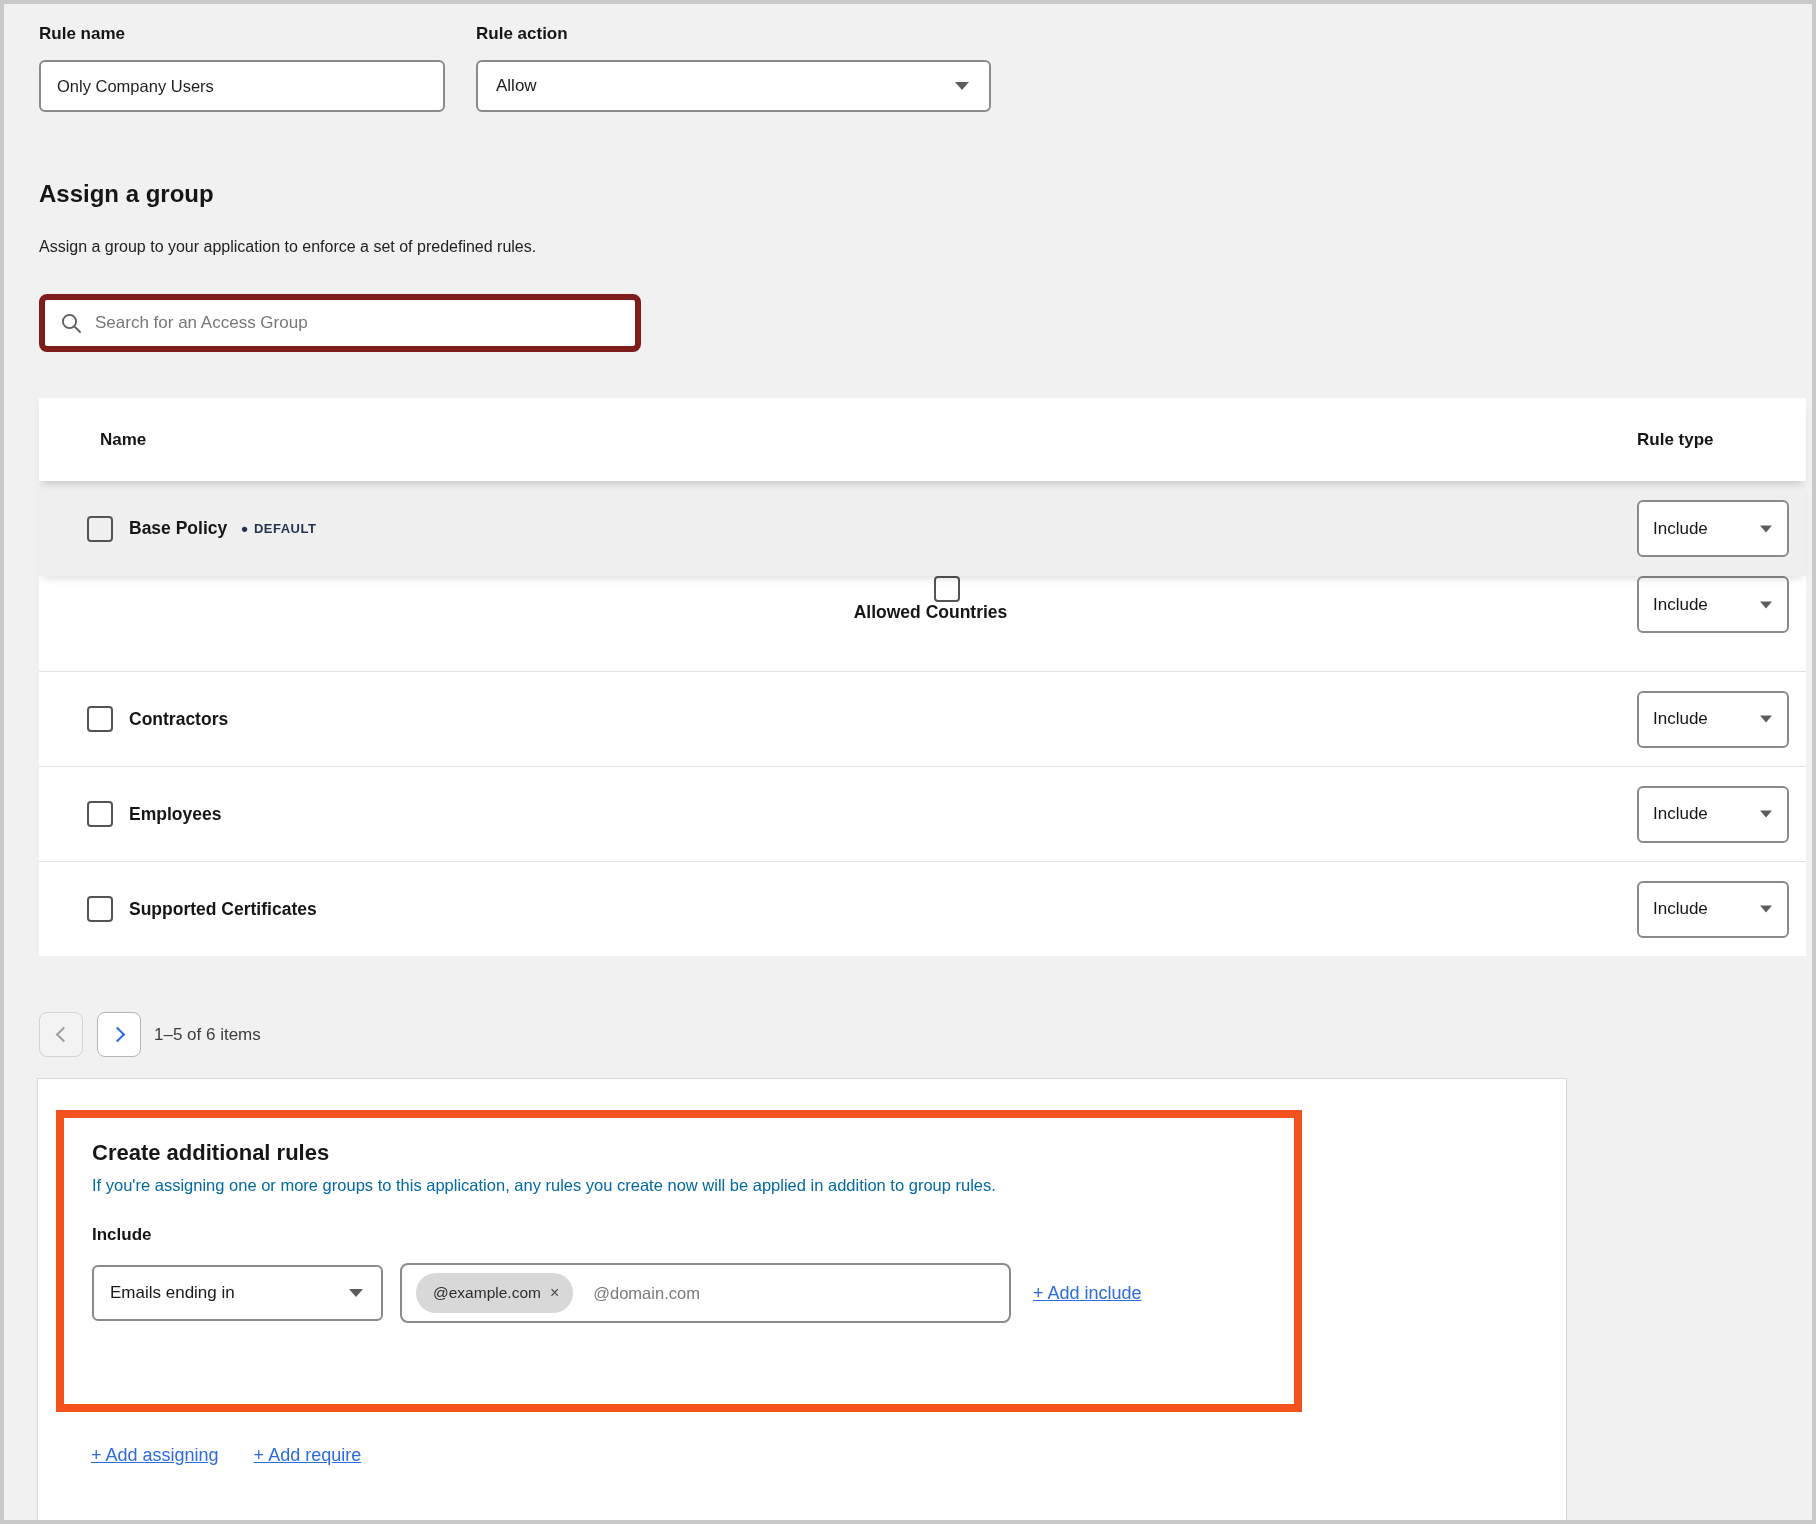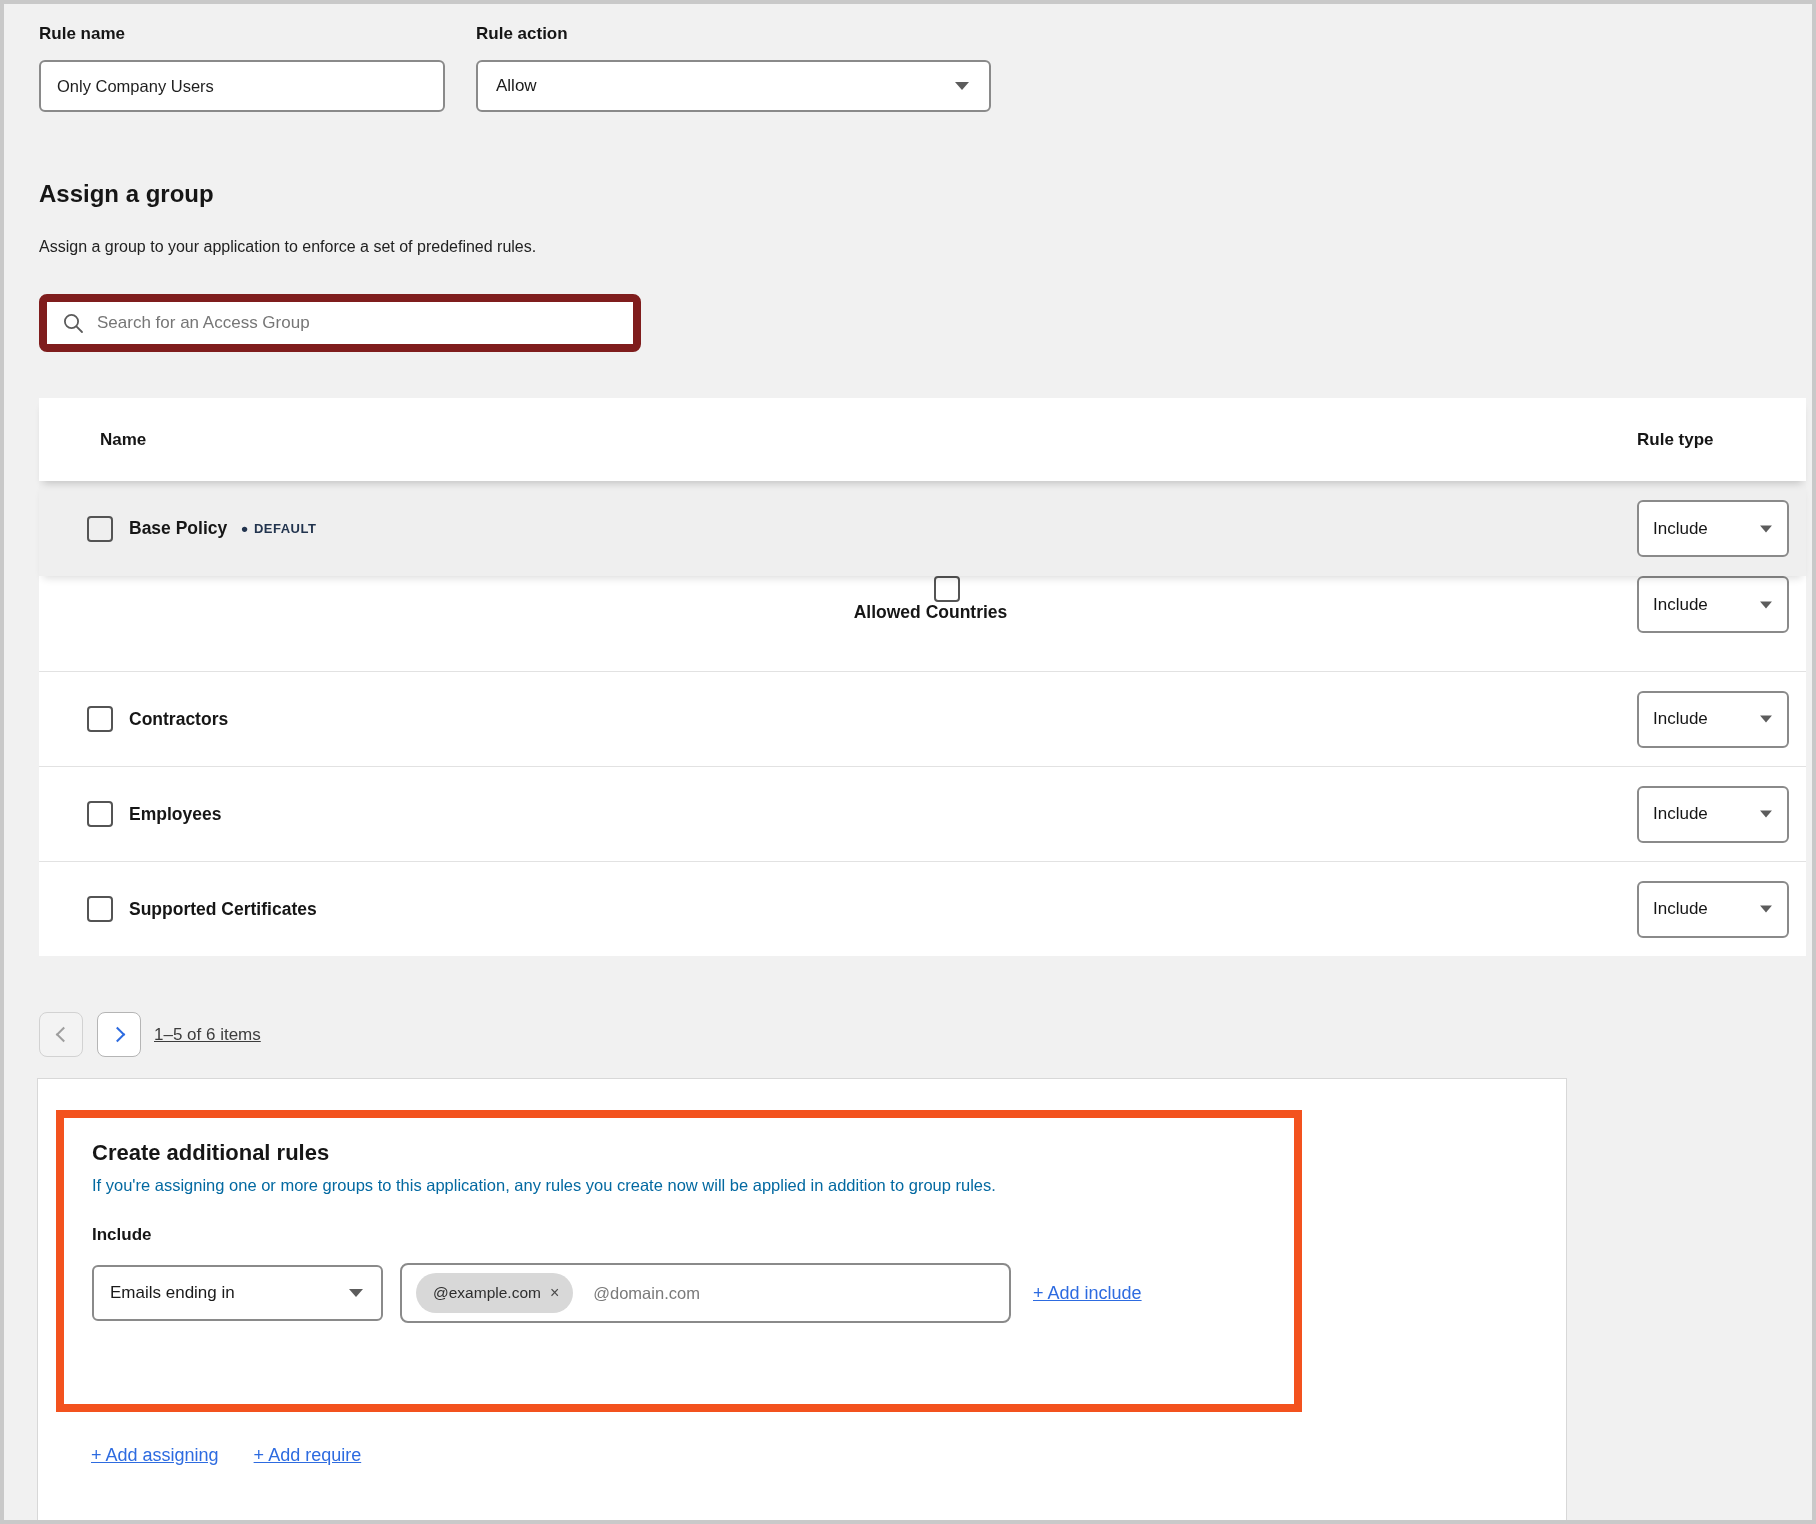--- a/index.html
+++ b/index.html
@@ -16,21 +16,21 @@
   .select { position:relative; width:515px; height:52px; border:2px solid #8a8a8a; border-radius:6px;
             background:#fff; display:flex; align-items:center; padding:0 18px; font-size:17px; cursor:pointer; }
   .caret { width:0; height:0; border-left:7px solid transparent; border-right:7px solid transparent;
            border-top:8px solid #5c5c5c; }
   .select .caret { position:absolute; right:20px; }
 
   
   .assign-heading { position:absolute; left:35px; top:176px; font-size:24px; font-weight:700; color:#161616; }
   .assign-desc { position:absolute; left:35px; top:234px; font-size:16px; color:#222; }
   .search-box { position:absolute; left:35px; top:290px; width:602px; height:58px;
-                border:8px solid #7f1d1d; border-radius:8px; background:#fff;
+                border:6px solid #7f1d1d; border-radius:8px; background:#fff;
                 display:flex; align-items:center; padding:0 16px; gap:13px; }
   .search-box input { border:none; outline:none; flex:1; font:17px "Liberation Sans", sans-serif; color:#333; background:transparent; }
   .search-box input::placeholder { color:#767676; }
 
   
   .table { position:absolute; left:35px; top:394px; width:1767px; }
   .thead { height:83px; background:#fff; display:flex; align-items:center; position:relative;
            box-shadow:0 6px 8px -4px rgba(0,0,0,.20); z-index:3; }
   .th-name { font-size:17px; font-weight:700; margin-left:61px; color:#161616; }
   .th-ruletype { position:absolute; left:1598px; font-size:17px; font-weight:700; color:#161616; }
@@ -51,21 +51,21 @@
 
   
   .pagination { position:absolute; left:35px; top:1008px; display:flex; align-items:center; }
   .page-btn { width:44px; height:45px; border-radius:8px; display:flex; align-items:center;
               justify-content:center; cursor:pointer; }
   .page-btn.prev { border:1px solid #d2d2d2; background:#f3f3f3; color:#9e9e9e; margin-right:14px; }
   .page-btn.next { border:1px solid #b5b5b5; background:#fff; color:#2d6be0; }
   .chev { width:11px; height:11px; border-style:solid; border-color:currentColor; border-width:2.5px 2.5px 0 0; }
   .chev.right { transform:rotate(45deg); margin-left:-4px; }
   .chev.left  { transform:rotate(-135deg); margin-right:-4px; }
-  .page-label { margin-left:13px; font-size:17px; color:#3d3d3d;text-decoration:underline; }
+  .page-label { margin-left:13px; font-size:17px; color:#3d3d3d; }
 
   
   .card { position:absolute; left:33px; top:1074px; width:1530px; height:442px; background:#fff;
           border:1px solid #d8d8d8; border-bottom:none; }
   .orange-box { position:absolute; left:18px; top:31px; width:1246px; height:302px;
                 border:8px solid #f3521e; background:#fff; }
   .orange-inner { padding:22px 0 0 28px; }
   .rules-heading { font-size:22px; font-weight:700; color:#161616; }
   .rules-desc { margin-top:10px; font-size:16.5px; color:#0369a1; max-width:1190px; }
   .include-label { margin-top:30px; font-size:17px; font-weight:700; color:#161616; }

